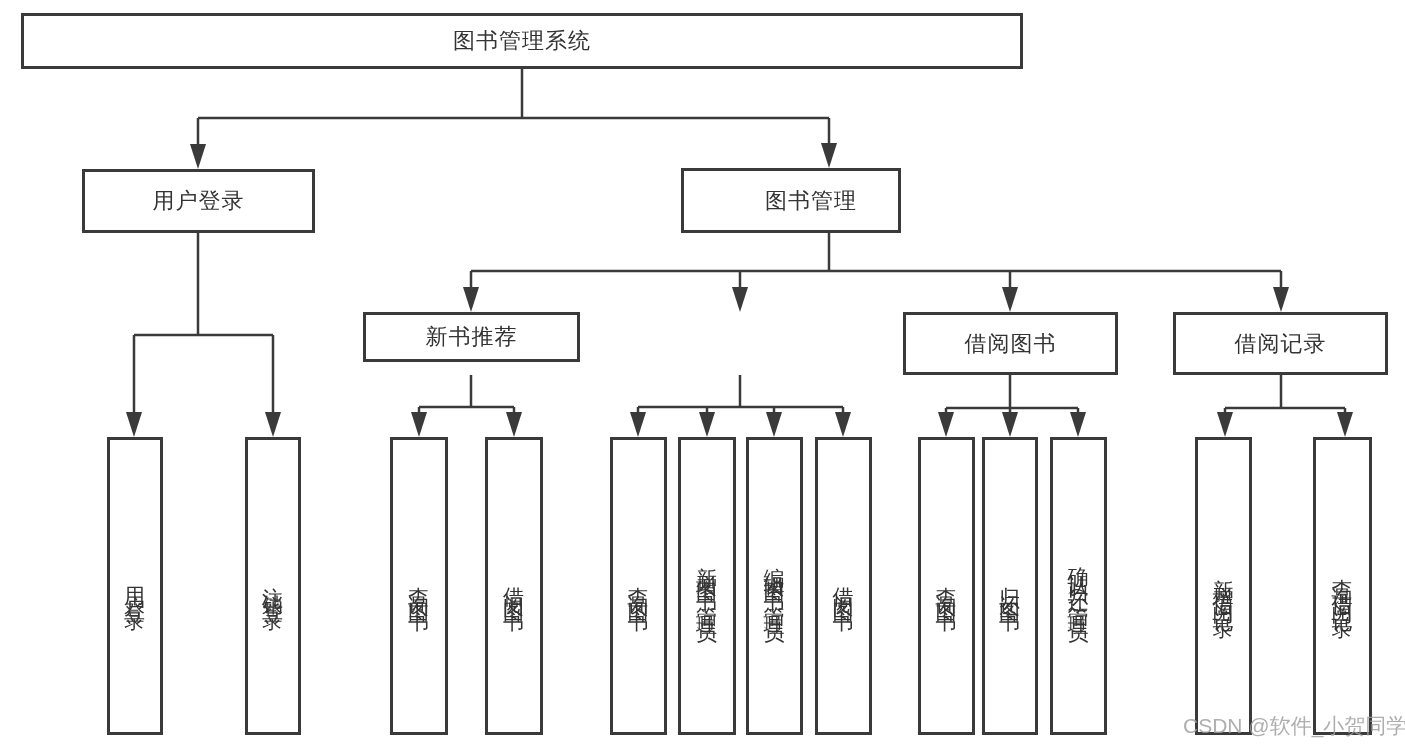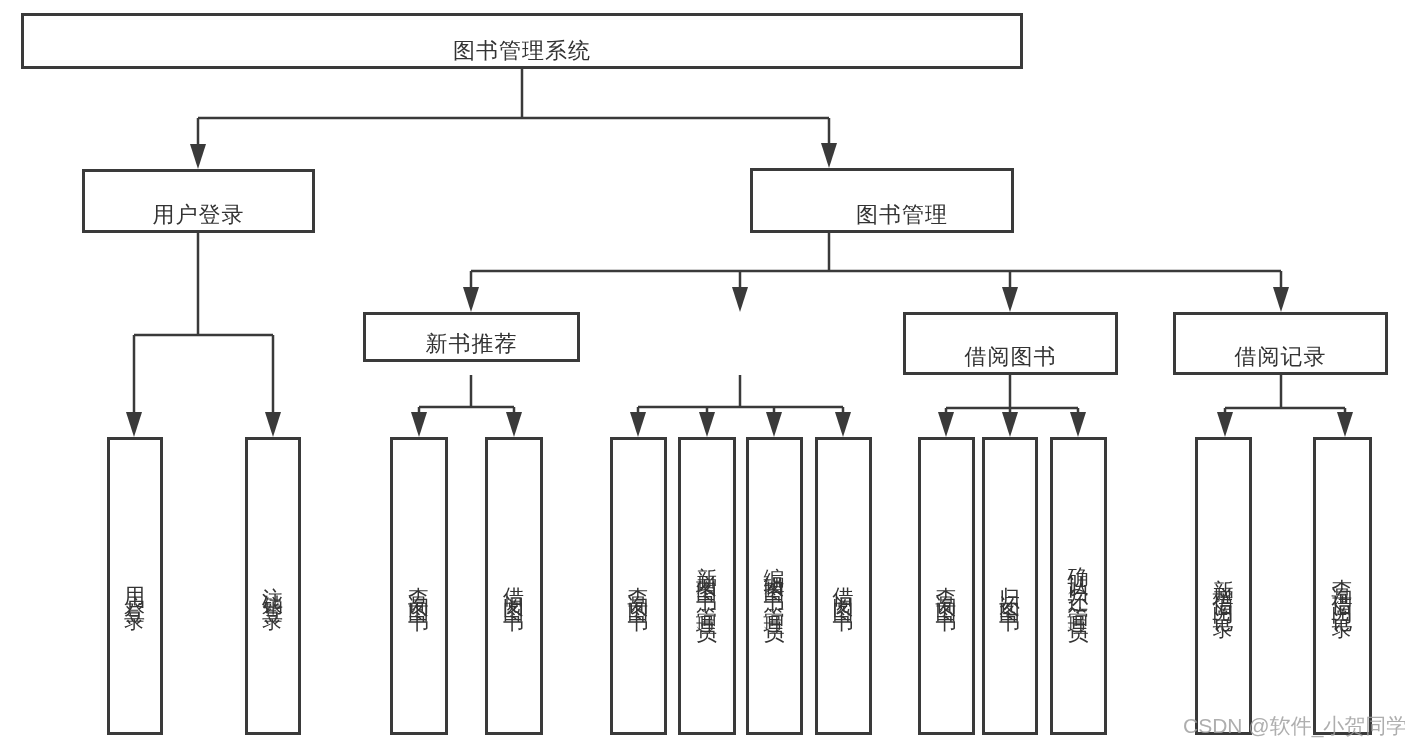--- a/index.html
+++ b/index.html
@@ -20,21 +20,21 @@
     left: 0; top: 0;
     width: 1405px; height: 747px;
     z-index: 1;
   }
   .hbox {
     position: absolute;
     box-sizing: border-box;
     border: 3px solid #3a3a3a;
     background: #ffffff;
     display: flex;
-    align-items: flex-end;
+    align-items: center;
     justify-content: center;
     font-size: 22px;
     color: #333333;
     letter-spacing: 1px;
     z-index: 2;
   }
   .vbox {
     position: absolute;
     box-sizing: border-box;
     border: 3px solid #3a3a3a;
@@ -137,21 +137,21 @@
     </g>
   </svg>
 
   <div class="hbox" style="left:21px; top:13px; width:1002px; height:56px;">
     <span>图书管理系统</span>
   </div>
 
   <div class="hbox" style="left:82px; top:169px; width:233px; height:64px;">
     <span>用户登录</span>
   </div>
-  <div class="hbox" style="left:750px; top:168px; width:264px; height:65px;padding-left:40px;">
+  <div class="hbox" style="left:681px; top:168px; width:220px; height:65px;padding-left:40px;">
     <span>图书管理</span>
   </div>
 
   <div class="hbox" style="left:363px; top:312px; width:217px; height:50px;">
     <span>新书推荐</span>
   </div>
   <div class="hbox" style="left:903px; top:312px; width:215px; height:63px;">
     <span>借阅图书</span>
   </div>
   <div class="hbox" style="left:1173px; top:312px; width:215px; height:63px;">

